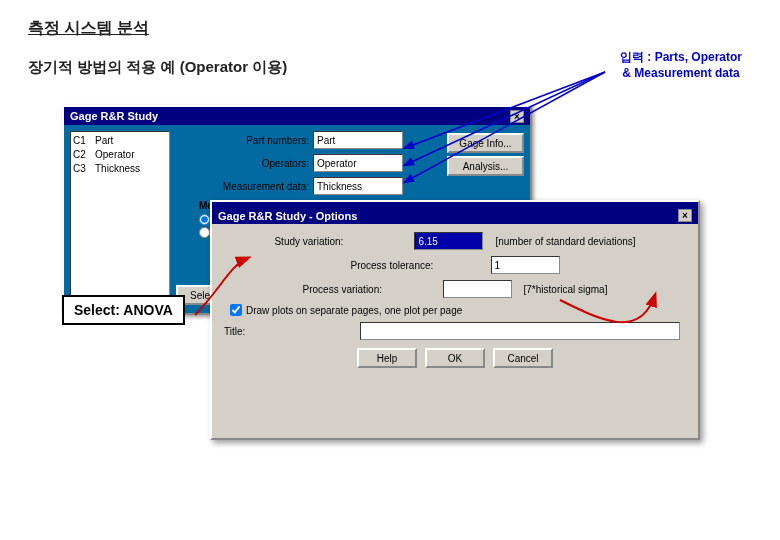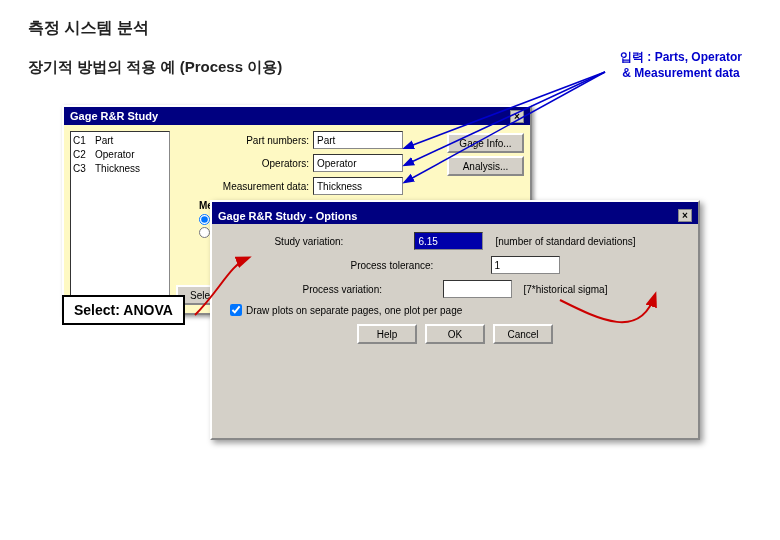--- a/index.html
+++ b/index.html
@@ -14,20 +14,21 @@
     }
 
     
     .page-title {
       position: absolute;
       top: 18px;
       left: 28px;
       font-size: 16px;
       font-weight: bold;
       color: #222;
+      text-decoration: underline;
     }
 
     
     .section-title {
       position: absolute;
       top: 58px;
       left: 28px;
       font-size: 15px;
       font-weight: bold;
       color: #222;
@@ -54,21 +55,21 @@
       pointer-events: none;
     }
 
     
     .dialog-main {
       position: absolute;
       top: 105px;
       left: 62px;
       width: 470px;
       height: 210px;
-      background: #fef9c3;
+      background: #0369a1;
       border: 2px solid #888;
       border-top: 2px solid #ffffff;
       border-left: 2px solid #ffffff;
       box-shadow: 2px 2px 4px rgba(0,0,0,0.4);
     }
     .dialog-main .title-bar {
       background: #000080;
       color: #ffffff;
       font-size: 11px;
       font-weight: bold;
@@ -313,21 +314,21 @@
       color: #000;
     }
 
     
   </style>
 </head>
 <body>
 
 <div class="page-title">측정 시스템 분석</div>
 
-<div class="section-title">장기적 방법의 적용 예 (Process 이용)</div>
+<div class="section-title">장기적 방법의 적용 예 (Operator 이용)</div>
 
 <div class="annotation-label">
   <span style="white-space:pre;margin-top:11px;">입력 : Parts, Operator
 &amp; Measurement data</span>
 </div>
 
 <div class="dialog-main">
   <div class="title-bar">
     <span>Gage R&amp;R Study</span>
     <div class="close-btn">×</div>
@@ -419,20 +420,24 @@
       <span class="opt-label">Process variation:</span>
       <input class="opt-input" type="text" value="" style="">
       <span class="opt-hint">[7*historical sigma]</span>
     </div>
 
     <div class="opt-checkbox-row">
       <input type="checkbox" checked="" style="">
       <span>Draw plots on separate pages, one plot per page</span>
     </div>
 
+    <div class="opt-title-row">
+      <span class="opt-label">Title:</span>
+      <input class="opt-title-input" type="text" value="" style="">
+    </div>
 
     <div class="options-bottom">
       <button class="opt-btn">Help</button>
       <button class="opt-btn">OK</button>
       <button class="opt-btn">Cancel</button>
     </div>
   </div>
 </div>
 
 <div class="select-anova">

